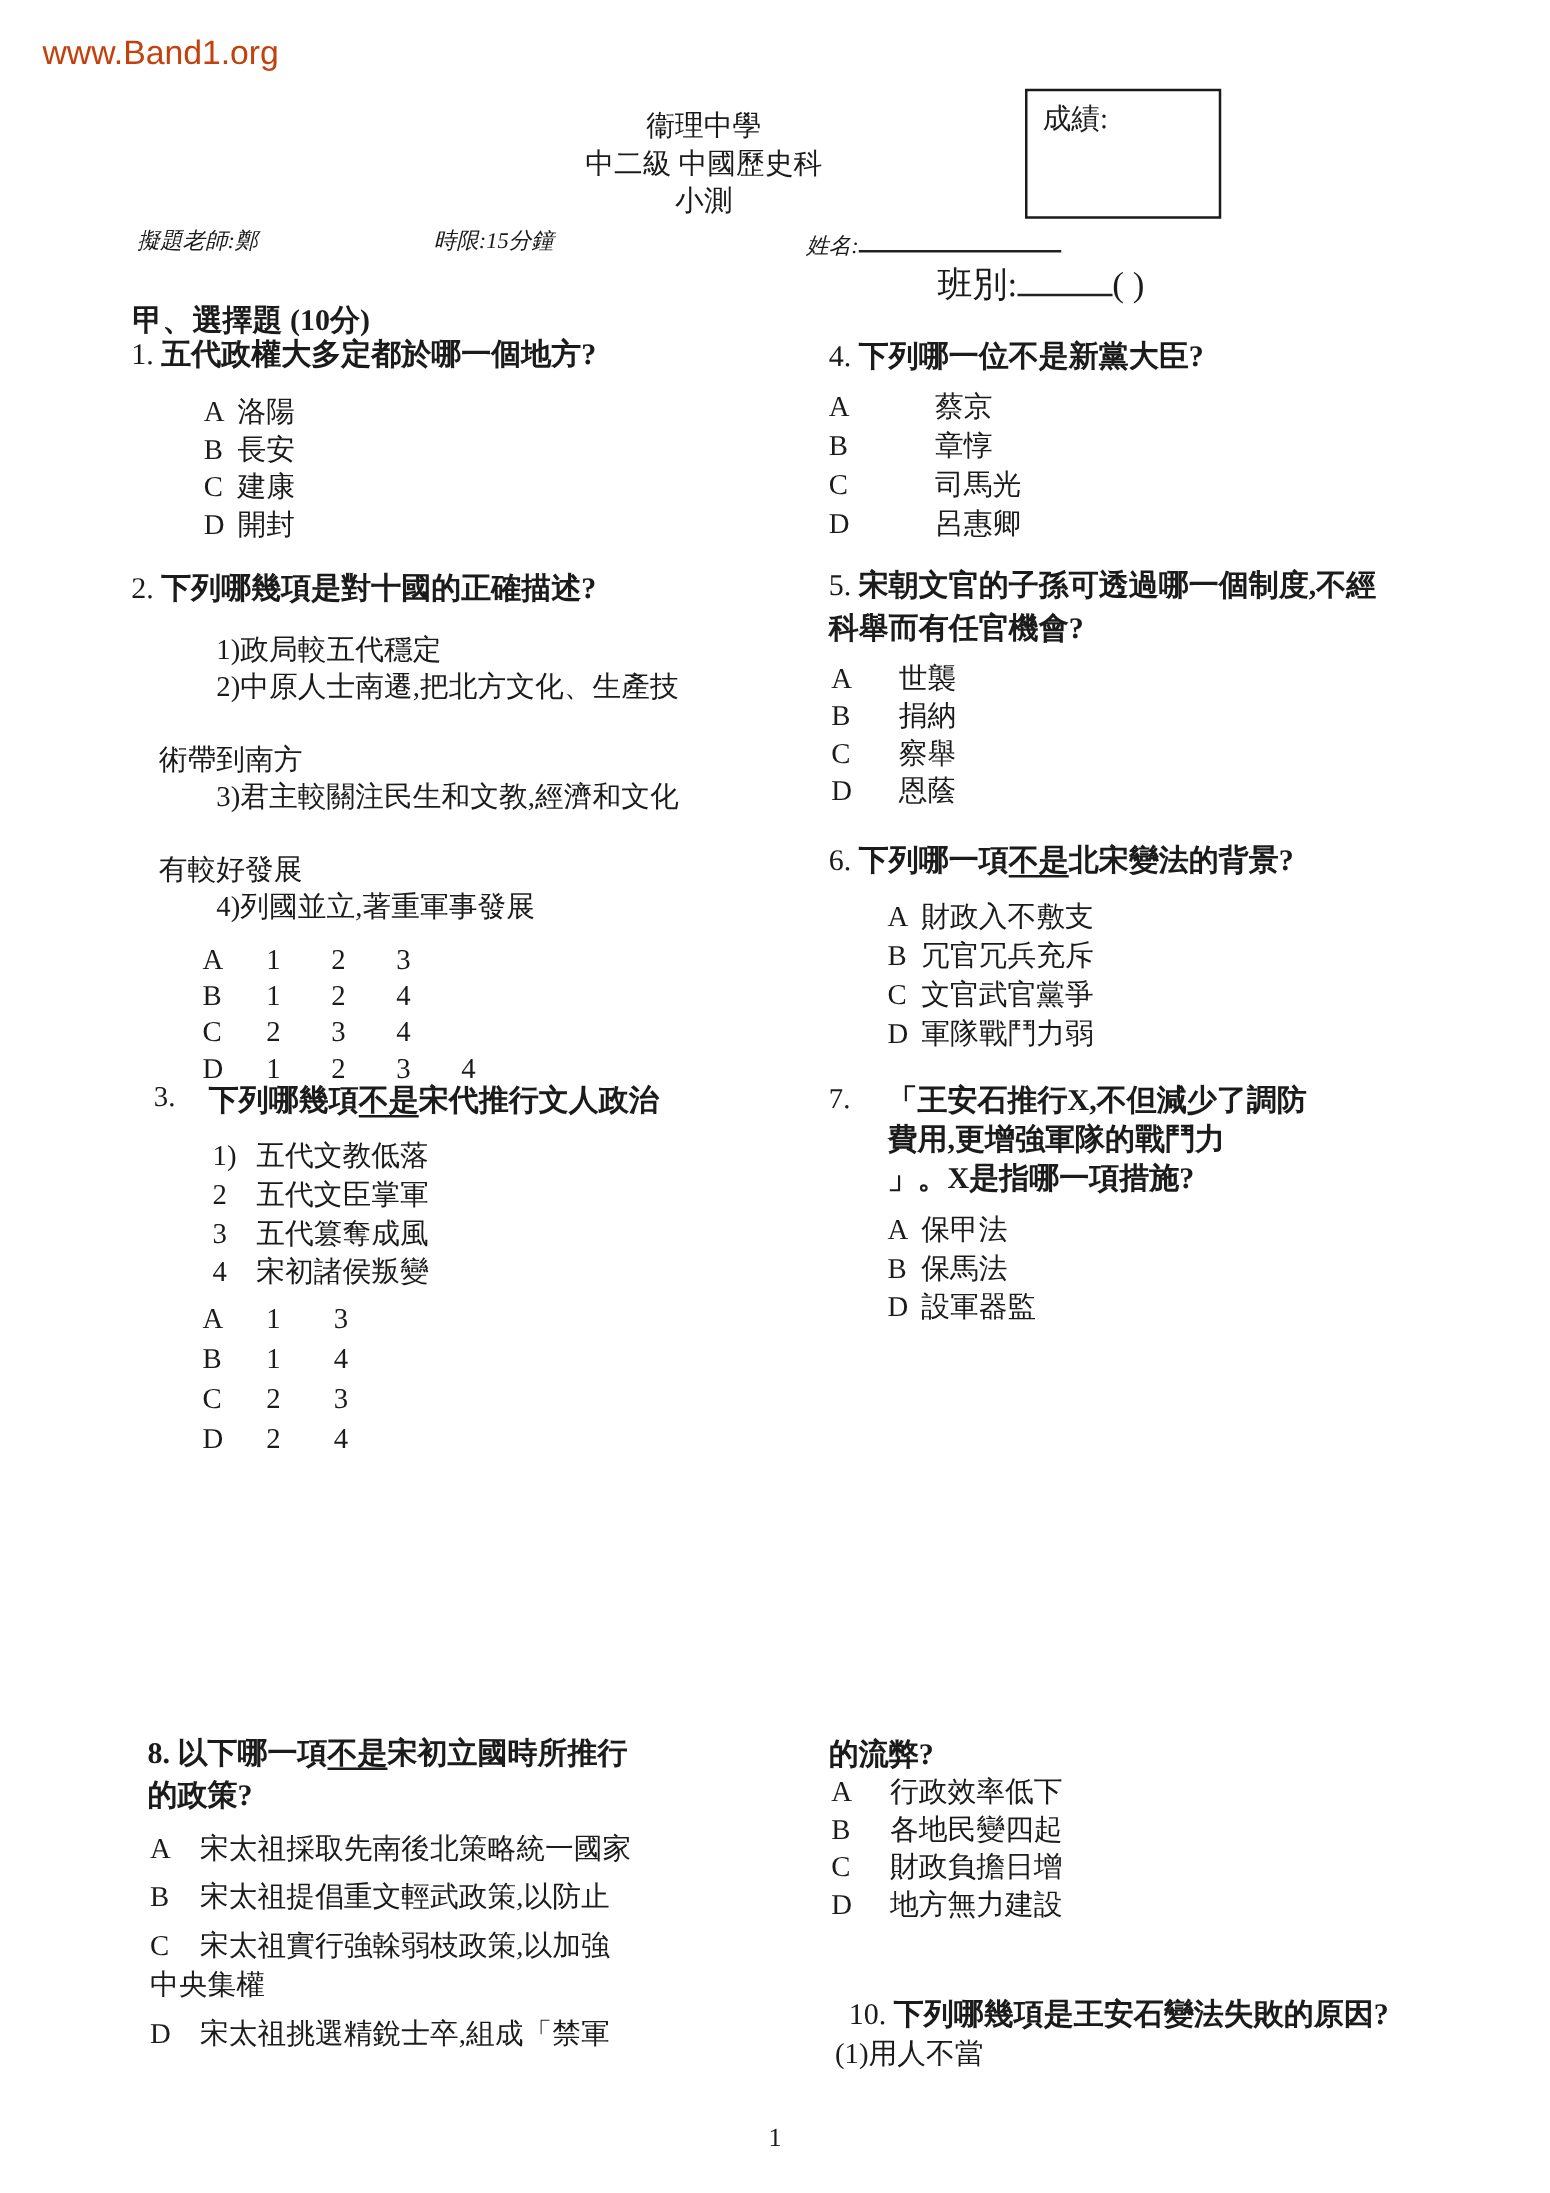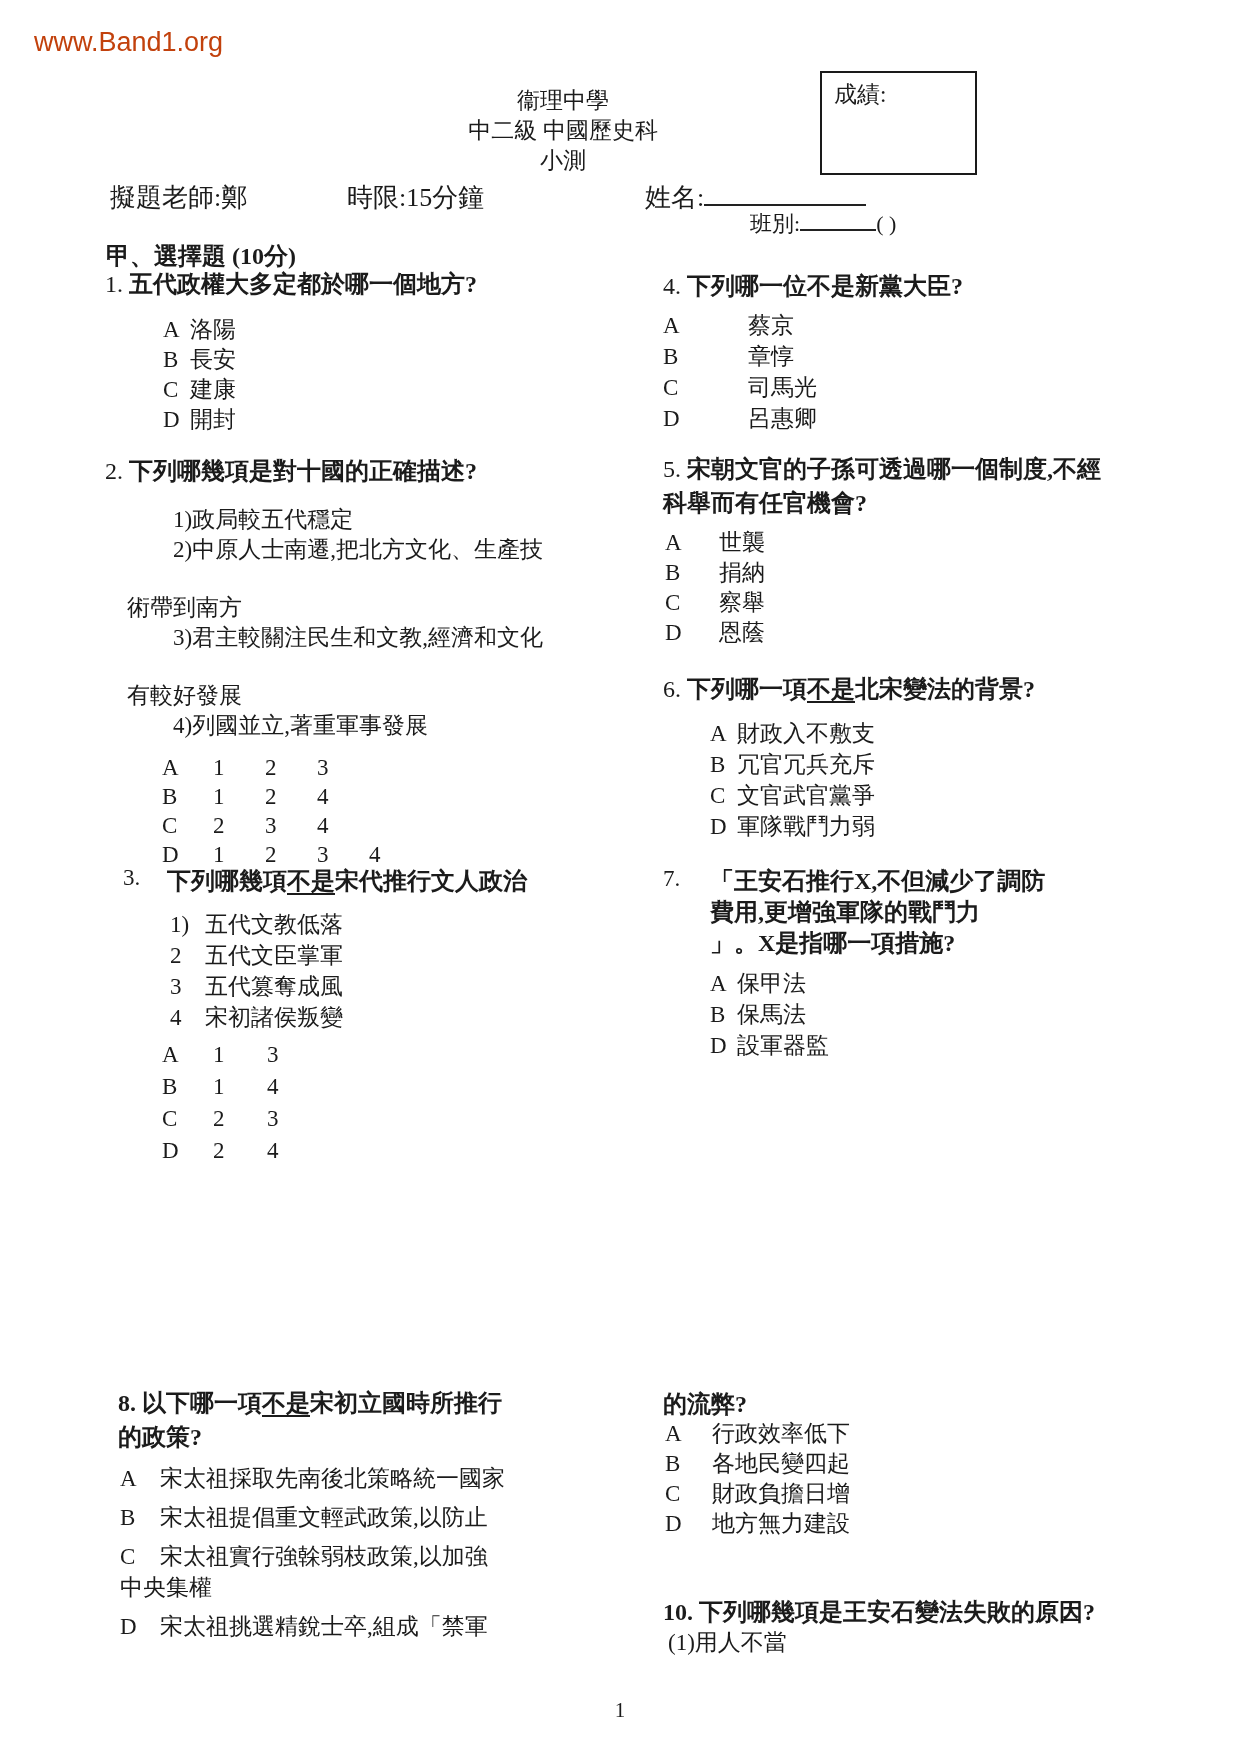--- a/index.html
+++ b/index.html
@@ -4,25 +4,25 @@
 <style>
   html,body{margin:0;padding:0;background:#fff;}
   .page{position:relative;width:1240px;height:1754px;background:#ffffff;overflow:hidden;
         font-family:"Liberation Serif","DejaVu Serif",serif;color:#1b1b1b;font-size:23px;}
   .abs{position:absolute;}
   .watermark{left:34px;top:27px;font-family:"Liberation Sans","DejaVu Sans",sans-serif;
              font-size:27px;color:#c2410c;}
   .title-block{left:0;top:86px;width:1126px;text-align:center;line-height:30px;font-size:23px;}
   .score-box{left:820px;top:71px;width:157px;height:104px;border:2px solid #1a1a1a;box-sizing:border-box;}
   .score-box span{display:inline-block;padding:6px 0 0 12px;font-size:23px;}
-  .info-row{left:0;top:180px;width:1140px;height:28px;font-size:26px;}
+  .info-row{left:0;top:180px;width:1140px;height:28px;font-size:18px;font-style:italic;}
   .info-row .t1{position:absolute;left:110px;}
   .info-row .t2{position:absolute;left:347px;}
   .info-row .t3{position:absolute;left:645px;}
-  .class-row{left:750px;top:209px;font-size:22px;}
+  .class-row{left:750px;top:209px;font-size:28px;}
   .fillline{display:inline-block;border-bottom:2px solid #222;height:20px;vertical-align:baseline;}
   .nameline{width:162px;}
   .classline{width:76px;}
   .section-heading{left:106px;top:240px;font-size:24px;font-weight:bold;}
   .q{position:absolute;}
   .no{font-weight:normal;}
   .bold{font-weight:bold;}
   .stem{font-size:24px;font-weight:bold;line-height:32px;}
   .stem .no{font-weight:normal;}
   .u{text-decoration:underline;text-underline-offset:4px;}
@@ -74,21 +74,21 @@
   #q7 .stem{margin-left:47px;line-height:31px;}
   #q7 .opts{margin-top:9px;margin-left:47px;line-height:31px;}
   #q7 .ol{display:inline-block;width:27px;}
   
   #q9{left:663px;top:1390px;width:480px;}
   #q9 .stem{line-height:29px;}
   #q9 .opts{margin-top:0px;margin-left:2px;line-height:30px;}
   #q9 .ol{display:inline-block;width:47px;}
   
   #q10{left:663px;top:1596px;width:480px;}
-  #q10 .stem .no{font-weight:bold;}
+  #q10 .stem .no{font-weight:normal;margin-left:16px;}
   #q10 .item{margin-left:5px;line-height:30px;font-size:23px;}
   .page-num{left:0;top:1698px;width:1240px;text-align:center;font-size:21px;}
 </style>
 </head>
 <body>
 
 <div class="page">
 
   <div class="abs watermark">www.Band1.org</div>
 

